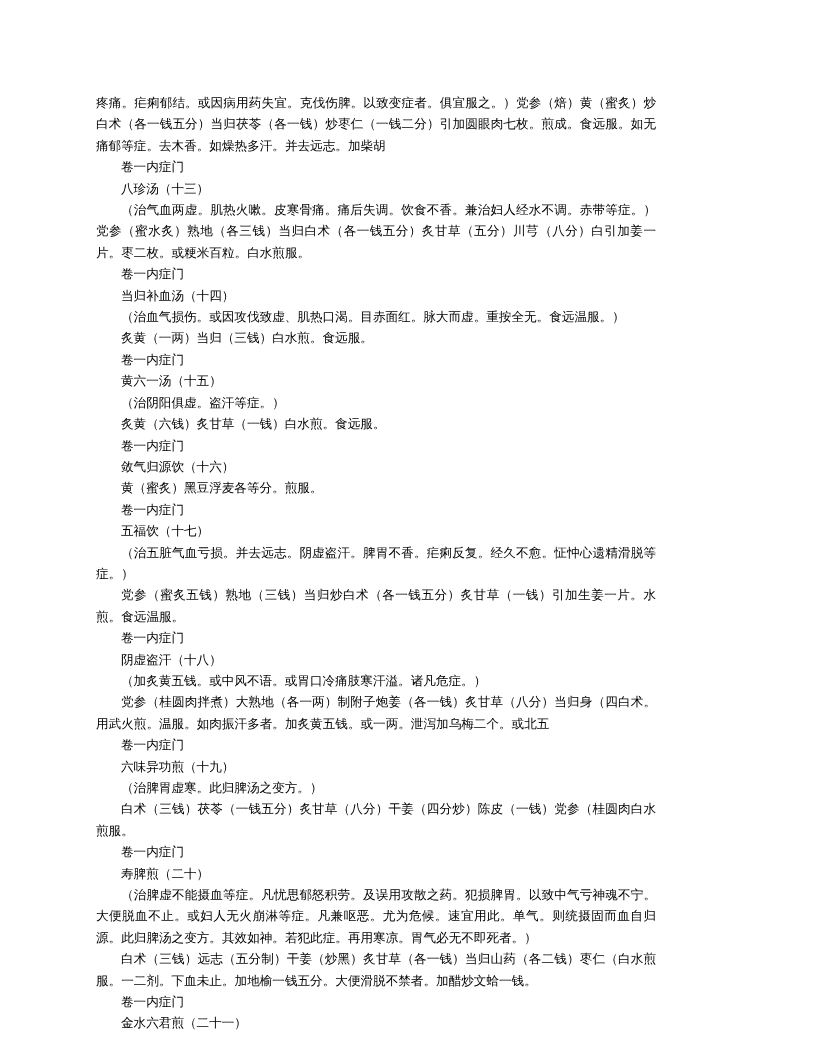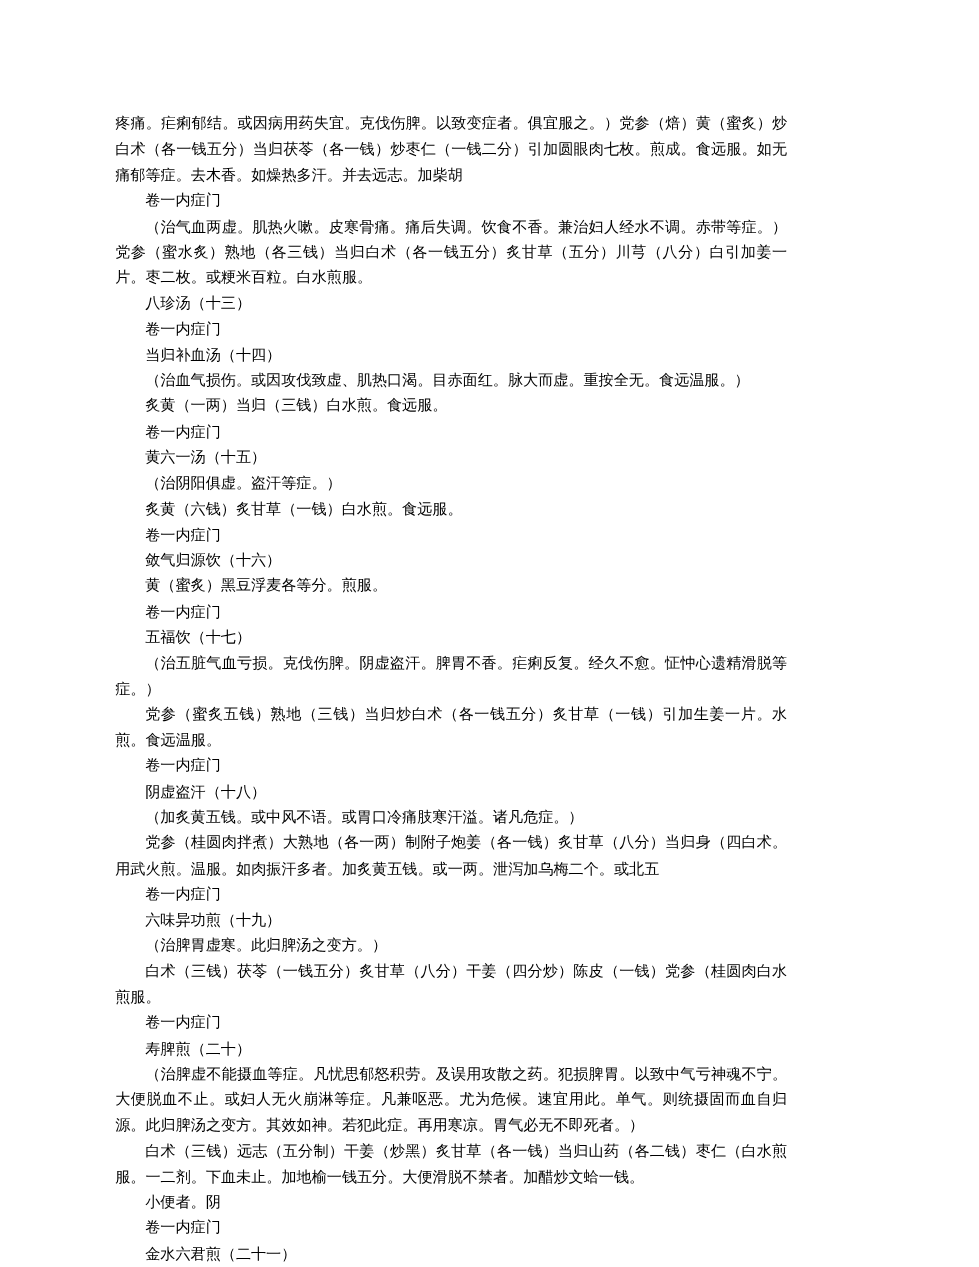--- a/index.html
+++ b/index.html
@@ -36,46 +36,45 @@
     text-indent: 25px;
   }
 </style>
 </head>
 <body>
 
 <div id="page">
   <div class="doc-body">
     <p class="para">疼痛。疟痢郁结。或因病用药失宜。克伐伤脾。以致变症者。俱宜服之。）党参（焙）黄（蜜炙）炒白术（各一钱五分）当归茯苓（各一钱）炒枣仁（一钱二分）引加圆眼肉七枚。煎成。食远服。如无痛郁等症。去木香。如燥热多汗。并去远志。加柴胡</p>
     <p class="para indent">卷一内症门</p>
+    <p class="para indent">八珍汤（十三）</p>
     <p class="para indent">（治气血两虚。肌热火嗽。皮寒骨痛。痛后失调。饮食不香。兼治妇人经水不调。赤带等症。）党参（蜜水炙）熟地（各三钱）当归白术（各一钱五分）炙甘草（五分）川芎（八分）白引加姜一片。枣二枚。或粳米百粒。白水煎服。</p>
-    <p class="para indent">八珍汤（十三）</p>
     <p class="para indent">卷一内症门</p>
     <p class="para indent">当归补血汤（十四）</p>
     <p class="para indent">（治血气损伤。或因攻伐致虚、肌热口渴。目赤面红。脉大而虚。重按全无。食远温服。）</p>
     <p class="para indent">炙黄（一两）当归（三钱）白水煎。食远服。</p>
     <p class="para indent">卷一内症门</p>
     <p class="para indent">黄六一汤（十五）</p>
     <p class="para indent">（治阴阳俱虚。盗汗等症。）</p>
     <p class="para indent">炙黄（六钱）炙甘草（一钱）白水煎。食远服。</p>
     <p class="para indent">卷一内症门</p>
     <p class="para indent">敛气归源饮（十六）</p>
     <p class="para indent">黄（蜜炙）黑豆浮麦各等分。煎服。</p>
     <p class="para indent">卷一内症门</p>
     <p class="para indent">五福饮（十七）</p>
-    <p class="para indent">（治五脏气血亏损。克伐伤脾。阴虚盗汗。脾胃不香。疟痢反复。经久不愈。怔忡心遗精滑脱等症。）</p>
+    <p class="para indent">（治五脏气血亏损。并去远志。阴虚盗汗。脾胃不香。疟痢反复。经久不愈。怔忡心遗精滑脱等症。）</p>
     <p class="para indent">党参（蜜炙五钱）熟地（三钱）当归炒白术（各一钱五分）炙甘草（一钱）引加生姜一片。水煎。食远温服。</p>
     <p class="para indent">卷一内症门</p>
     <p class="para indent">阴虚盗汗（十八）</p>
     <p class="para indent">（加炙黄五钱。或中风不语。或胃口冷痛肢寒汗溢。诸凡危症。）</p>
     <p class="para indent">党参（桂圆肉拌煮）大熟地（各一两）制附子炮姜（各一钱）炙甘草（八分）当归身（四白术。用武火煎。温服。如肉振汗多者。加炙黄五钱。或一两。泄泻加乌梅二个。或北五</p>
     <p class="para indent">卷一内症门</p>
     <p class="para indent">六味异功煎（十九）</p>
     <p class="para indent">（治脾胃虚寒。此归脾汤之变方。）</p>
     <p class="para indent">白术（三钱）茯苓（一钱五分）炙甘草（八分）干姜（四分炒）陈皮（一钱）党参（桂圆肉白水煎服。</p>
     <p class="para indent">卷一内症门</p>
     <p class="para indent">寿脾煎（二十）</p>
     <p class="para indent">（治脾虚不能摄血等症。凡忧思郁怒积劳。及误用攻散之药。犯损脾胃。以致中气亏神魂不宁。大便脱血不止。或妇人无火崩淋等症。凡兼呕恶。尤为危候。速宜用此。单气。则统摄固而血自归源。此归脾汤之变方。其效如神。若犯此症。再用寒凉。胃气必无不即死者。）</p>
     <p class="para indent">白术（三钱）远志（五分制）干姜（炒黑）炙甘草（各一钱）当归山药（各二钱）枣仁（白水煎服。一二剂。下血未止。加地榆一钱五分。大便滑脱不禁者。加醋炒文蛤一钱。</p>
-    <p class="para indent">小便者。阴</p>
     <p class="para indent">卷一内症门</p>
     <p class="para indent">金水六君煎（二十一）</p>
   </div>
 </div>
 
 </body></html>

